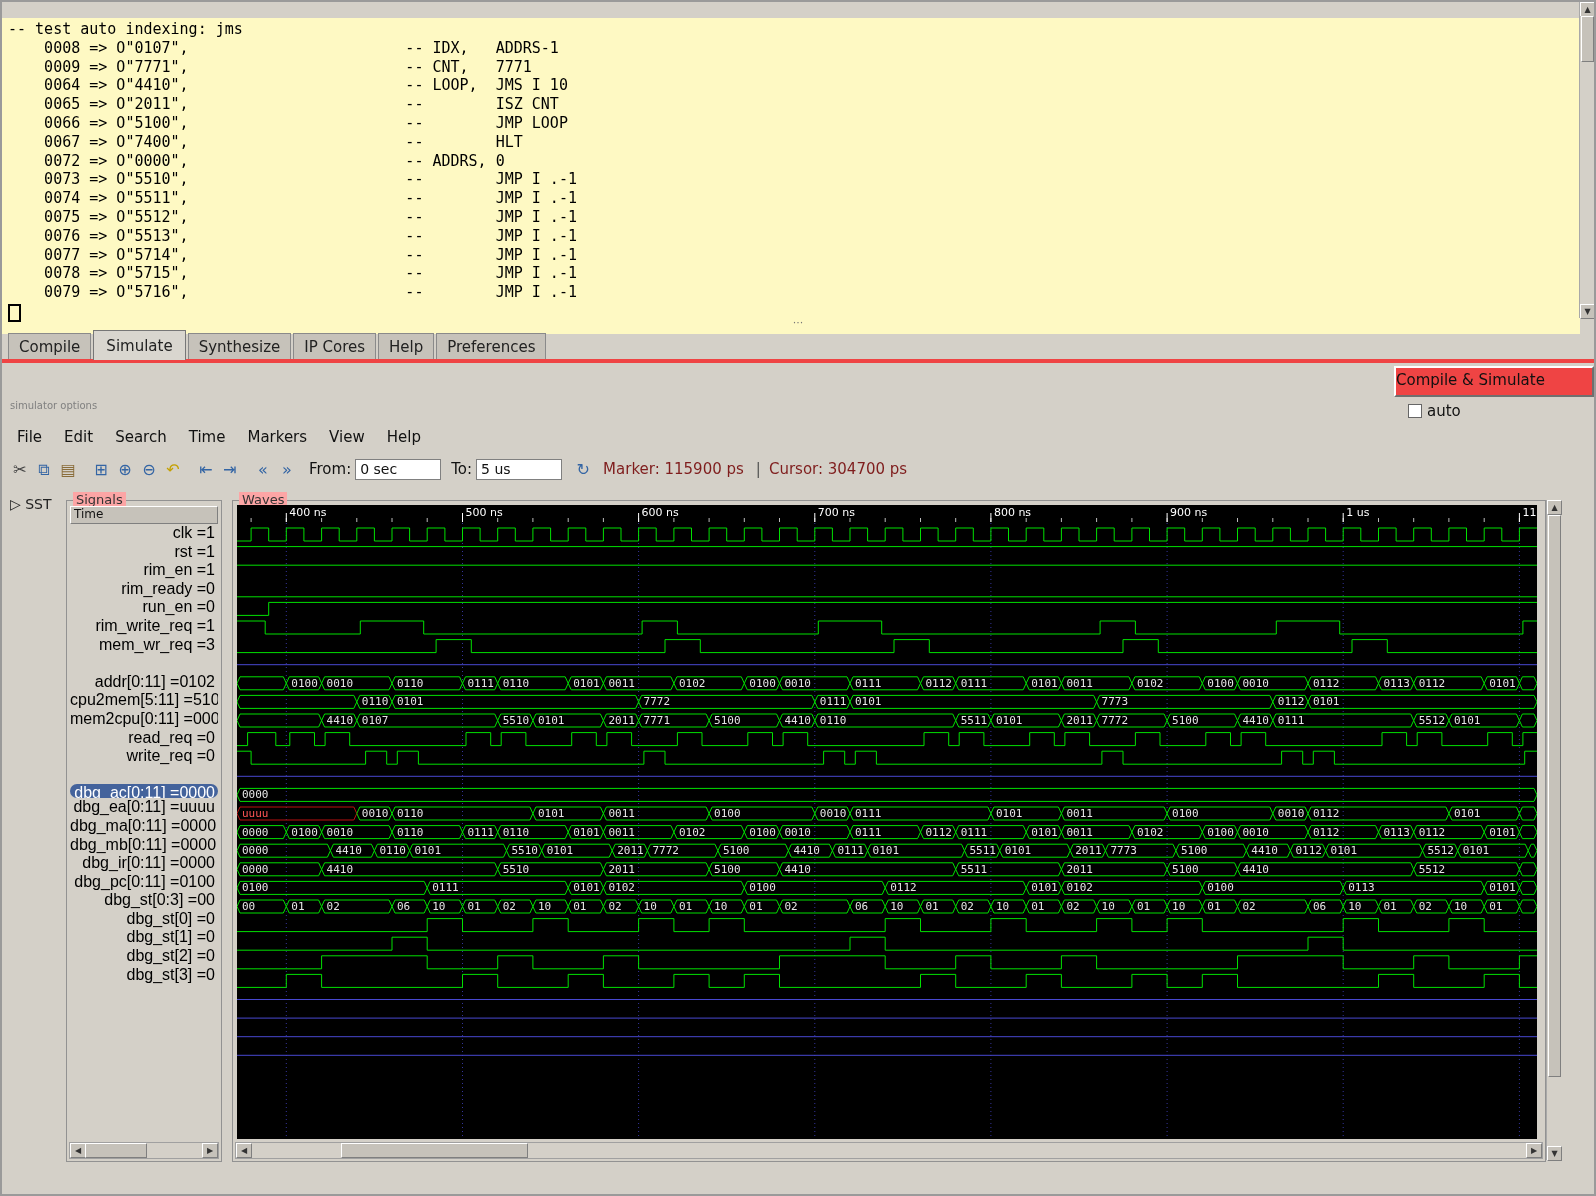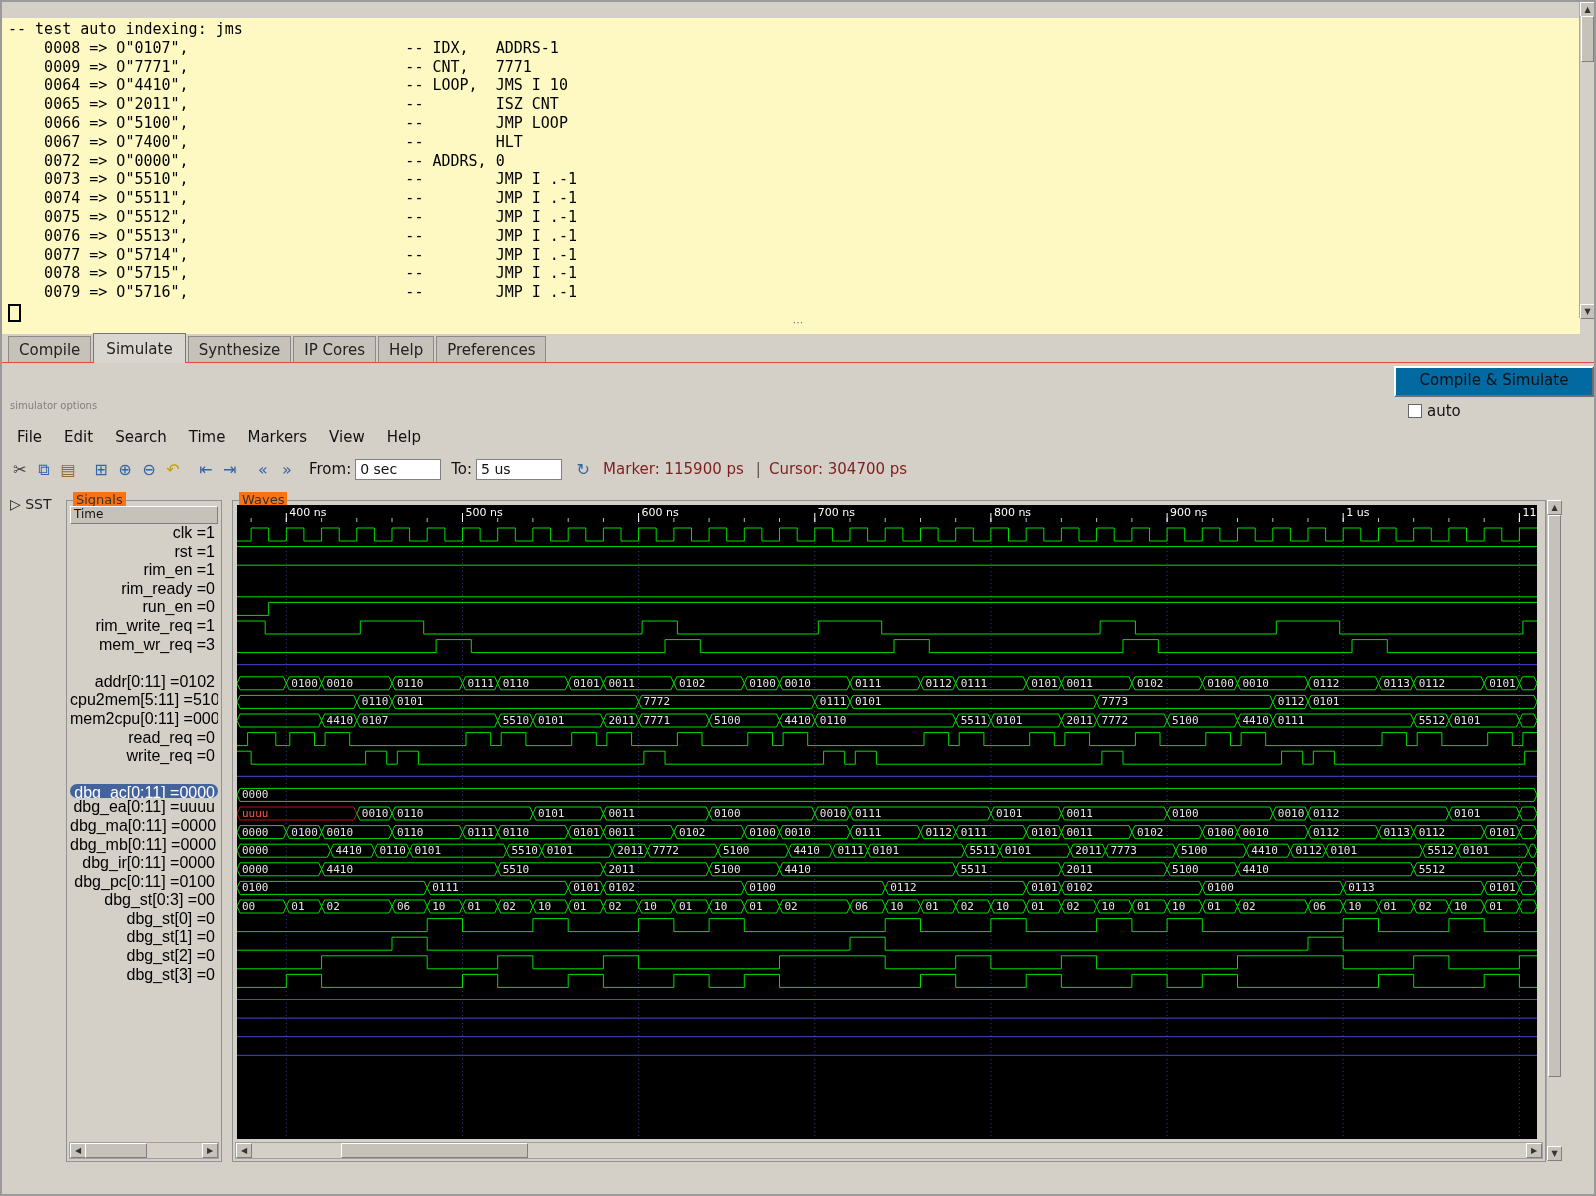--- a/index.html
+++ b/index.html
@@ -11,44 +11,44 @@
   .editor-cursor{position:absolute;left:6px;top:286px;width:9px;height:14px;border:2px solid #000;}
   .vtrack{background:#d4d0c8;border-left:1px solid #a8a8a8;}
   .editor-scroll{position:absolute;right:0;top:0;width:14px;height:316px;}
   .thumb{background:#c6c2ba;border:1px solid;border-color:#fff #7f7f7f #7f7f7f #fff;}
   .editor-thumb{position:absolute;left:1px;top:14px;width:11px;height:44px;}
   .sb-arrow{position:absolute;left:0;width:13px;height:13px;font-size:8px;line-height:13px;text-align:center;color:#333;
     background:#c6c2ba;border:1px solid;border-color:#fff #7f7f7f #7f7f7f #fff;}
   
   .splitter{position:absolute;left:0;top:316px;width:1592px;height:14px;text-align:center;color:#777;font-size:11px;line-height:10px;}
   
-  .tabbar{position:absolute;left:0;top:330px;width:1592px;height:31px;display:flex;align-items:flex-end;padding-left:6px;box-sizing:border-box;border-bottom:1px solid #ef4444;}
+  .tabbar{position:absolute;left:0;top:330px;width:1592px;height:31px;display:flex;align-items:flex-end;padding-left:6px;box-sizing:border-box;border-bottom:4px solid #ef4444;}
   .tab{padding:4px 10px 3px 10px;background:#c6c2ba;border:1px solid #8a8a8a;border-bottom:none;font-size:15px;margin-right:2px;color:#222;}
   .tab.active{background:#d9d6cf;padding:6px 12px 5px 12px;border-color:#777;margin-bottom:-1px;}
   
   .cmd-input{position:absolute;left:8px;top:366px;width:1374px;height:22px;background:#fff;border:1px solid #707070;padding:1px 2px;}
   .cmd-sel{background:#316ac5;color:#fff;font-size:15px;padding:1px 1px;}
-  .compile-btn{position:absolute;left:1392px;top:364px;width:196px;height:27px;background:#0369a1;
-    border:2px solid;border-color:#fff #6f6f6f #6f6f6f #fff;font-size:15px;text-align:center;line-height:24px;}
+  .compile-btn{position:absolute;left:1392px;top:364px;width:196px;height:27px;background:#ef4444;
+    border:2px solid;border-color:#fff #6f6f6f #6f6f6f #fff;font-size:15px;line-height:24px;}
   .simopts{position:absolute;left:8px;top:398px;font-size:10px;color:#808080;}
   .autorow{position:absolute;left:1406px;top:400px;display:flex;align-items:center;font-size:15px;}
   .checkbox{width:12px;height:12px;background:#fff;border:1px solid #666;margin-right:5px;display:inline-block;}
   
   .menubar{position:absolute;left:4px;top:422px;display:flex;font-size:15px;}
   .menu-item{padding:4px 11px;}
   .toolbar{position:absolute;left:6px;top:452px;height:30px;display:flex;align-items:center;font-size:15px;}
   .tb-icon{width:24px;height:24px;display:inline-flex;align-items:center;justify-content:center;font-size:16px;}
   .tb-s{width:9px;display:inline-block;}
   .tb-label{margin:0 4px 0 10px;}
   .tb-field{width:76px;height:19px;background:#fff;border:1px solid #808080;padding:0 4px;font-size:14px;line-height:19px;overflow:hidden;display:inline-block;}
   .marker-text{margin-left:8px;color:#7f1d1d;}
   .sep-text{margin-left:12px;color:#555;}
   .sst{position:absolute;left:8px;top:494px;font-size:14px;color:#222;}
   .frame{position:absolute;border:1px solid #929292;background:#d4d0c8;}
-  .frame-label{position:absolute;top:-9px;left:6px;background:#f97316;padding:0 3px;font-size:13px;color:#333;}
+  .frame-label{position:absolute;top:-9px;left:6px;background:#fca5a5;padding:0 3px;font-size:13px;color:#333;}
   .signals-frame{left:64px;top:498px;width:154px;height:660px;}
   .waves-frame{left:230px;top:498px;width:1312px;height:660px;}
   .time-header{position:absolute;left:3px;top:5px;right:3px;height:16px;background:#c6c2ba;
     border:1px solid;border-color:#fff #7f7f7f #7f7f7f #fff;font-size:12px;padding-left:3px;line-height:15px;}
   .sig-rows{position:absolute;left:3px;top:23px;right:3px;bottom:22px;overflow:hidden;font-family:Liberation Sans, sans-serif;font-size:16px;color:#000;}
   .sig-row{text-align:right;padding-right:3px;white-space:pre;overflow:hidden;}
   .sig-row.selected{background:#44639c;color:#fff;}
   .hscroll{position:absolute;height:15px;background:#d4d0c8;border:1px solid #a0a0a0;}
   .hs-arrow{position:absolute;top:0;width:14px;height:13px;font-size:8px;line-height:13px;text-align:center;color:#333;
     background:#c6c2ba;border:1px solid;border-color:#fff #7f7f7f #7f7f7f #fff;}

